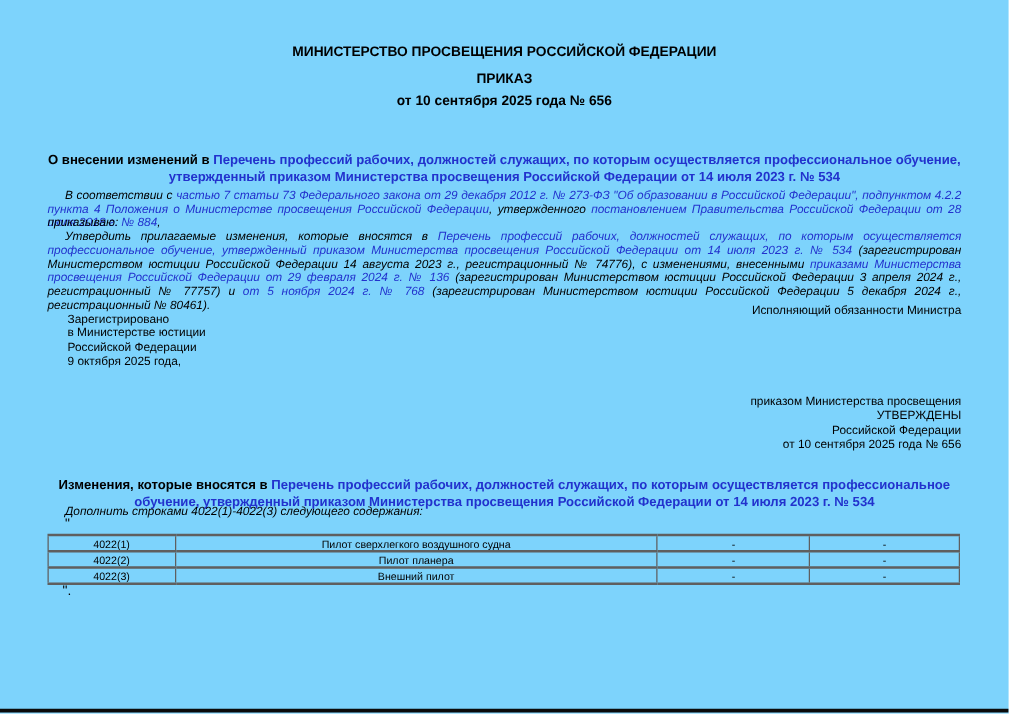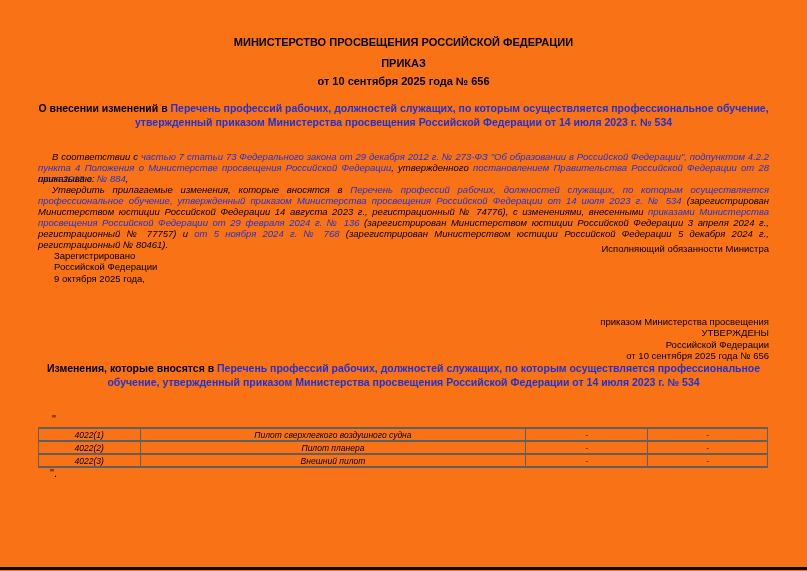--- a/index.html
+++ b/index.html
@@ -1,32 +1,32 @@
 <!DOCTYPE html>
 <html style="--link: #2232cd;"><head>
 <meta charset="utf-8">
 <style>
   html,body{margin:0;padding:0;background:#fff;}
   .page{
-    position:relative;width:807px;height:571px;background:#f97316;
+    position:relative;width:807px;height:571px;background:#7dd3fc;
     font-family:"Liberation Sans","DejaVu Sans",sans-serif;
     color:#000;overflow:hidden;
   }
   .abs{position:absolute;}
   .rightal{text-align:right;margin-top:16px;}
   .hdr{left:38px;width:731px;font-size:11px;font-weight:bold;text-align:center;}
-  .doctitle{left:38px;width:731px;font-size:10.5px;font-weight:bold;text-align:center;line-height:13.5px;}
+  .doctitle{left:38px;width:731px;font-size:10.5px;font-weight:bold;text-align:center;line-height:13.5px;margin-top:20px;}
   .body-par{left:38px;width:731px;font-size:9.5px;line-height:11px;text-align:justify;margin:0;font-style:italic;}
   .ind{text-indent:14px;}
   .lnk{color:var(--link,#2232cd);cursor:pointer;}
   .smallblock{font-size:9.5px;line-height:11.3px;}
   .amend-table{
     position:absolute;left:38px;top:427px;width:730px;
     border-collapse:collapse;table-layout:fixed;
-    font-size:8.5px;color:#000;font-style:italic;
+    font-size:8.5px;color:#000;
   }
   .amend-table td{
     border:1px solid #5f5f5f;
     border-top:2px solid #5f5f5f;
     border-bottom:2px solid #5f5f5f;
     height:11px;padding:0 4px;overflow:hidden;white-space:nowrap;
   }
   .amend-table td.c{text-align:center;}
   .amend-table td.l{text-align:center;}
   .col-code{width:100px;}
@@ -51,33 +51,35 @@
   <div class="abs body-par" style="top:173px;text-align:left;">приказываю:</div>
 
   <p class="abs body-par ind" style="top:184px;"><span>Утвердить прилагаемые изменения, которые вносятся в </span><span class="lnk">Перечень профессий рабочих, должностей служащих, по которым осуществляется профессиональное обучение, утвержденный приказом Министерства просвещения Российской Федерации от 14 июля 2023 г. № 534</span><span> (зарегистрирован Министерством юстиции Российской Федерации 14 августа 2023 г., регистрационный № 74776), с изменениями, внесенными </span><span class="lnk">приказами Министерства просвещения Российской Федерации от 29 февраля 2024 г. № 136</span><span> (зарегистрирован Министерством юстиции Российской Федерации 3 апреля 2024 г., регистрационный № 77757) и </span><span class="lnk">от 5 ноября 2024 г. № 768</span><span> (зарегистрирован Министерством юстиции Российской Федерации 5 декабря 2024 г., регистрационный № 80461).</span></p>
 
   <div class="abs smallblock rightal" style="top:227px;left:38px;width:731px;">
     <div>Исполняющий обязанности Министра</div>
   </div>
 
   <div class="abs smallblock" style="top:250px;left:54px;width:300px;">
     <div>Зарегистрировано</div>
+    <div>в Министерстве юстиции</div>
     <div>Российской Федерации</div>
     <div>9 октября 2025 года,</div>
   </div>
 
   <div class="abs smallblock rightal" style="top:300px;left:438px;width:331px;">
     <div>приказом Министерства просвещения</div>
     <div>УТВЕРЖДЕНЫ</div>
     <div>Российской Федерации</div>
     <div>от 10 сентября 2025 года № 656</div>
   </div>
 
   <div class="abs doctitle" style="top:362px;"><span>Изменения, которые вносятся в </span><span class="lnk">Перечень профессий рабочих, должностей служащих, по которым осуществляется профессиональное обучение, утвержденный приказом Министерства просвещения Российской Федерации от 14 июля 2023 г. № 534</span></div>
 
+  <div class="abs body-par" style="top:404px;text-align:left;text-indent:14px;">Дополнить строками 4022(1)-4022(3) следующего содержания:</div>
   <div class="abs quote" style="top:414px;left:52px;">"</div>
 
   <table class="amend-table">
     <colgroup>
       <col class="col-code">
         <col class="col-name">
         <col class="col-3">
         <col class="col-4">
     </colgroup>
     <tbody>

